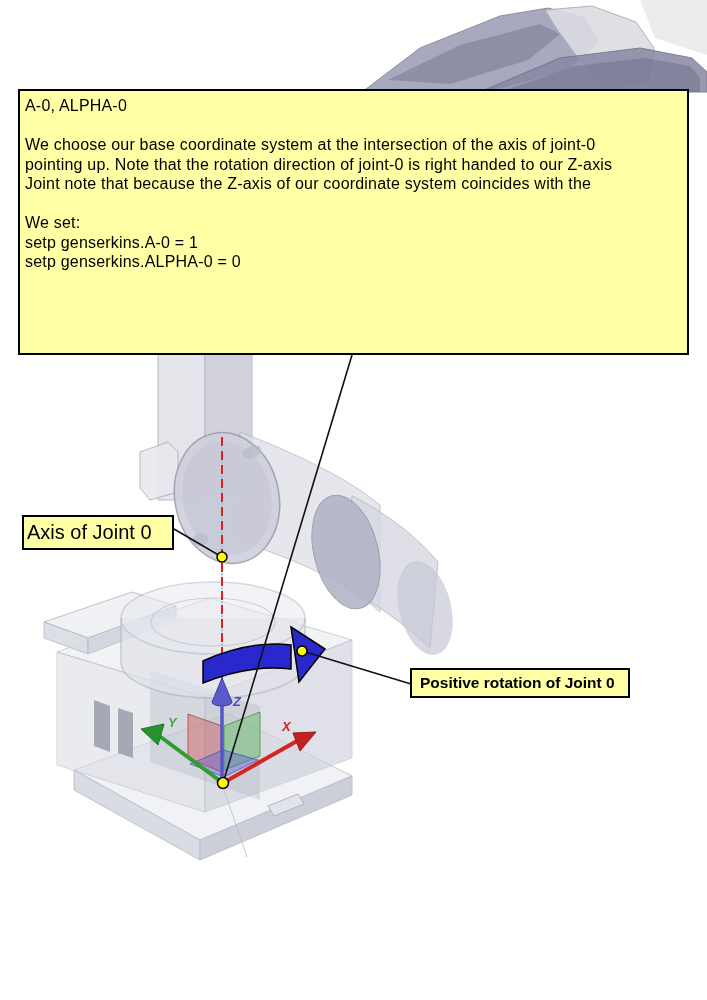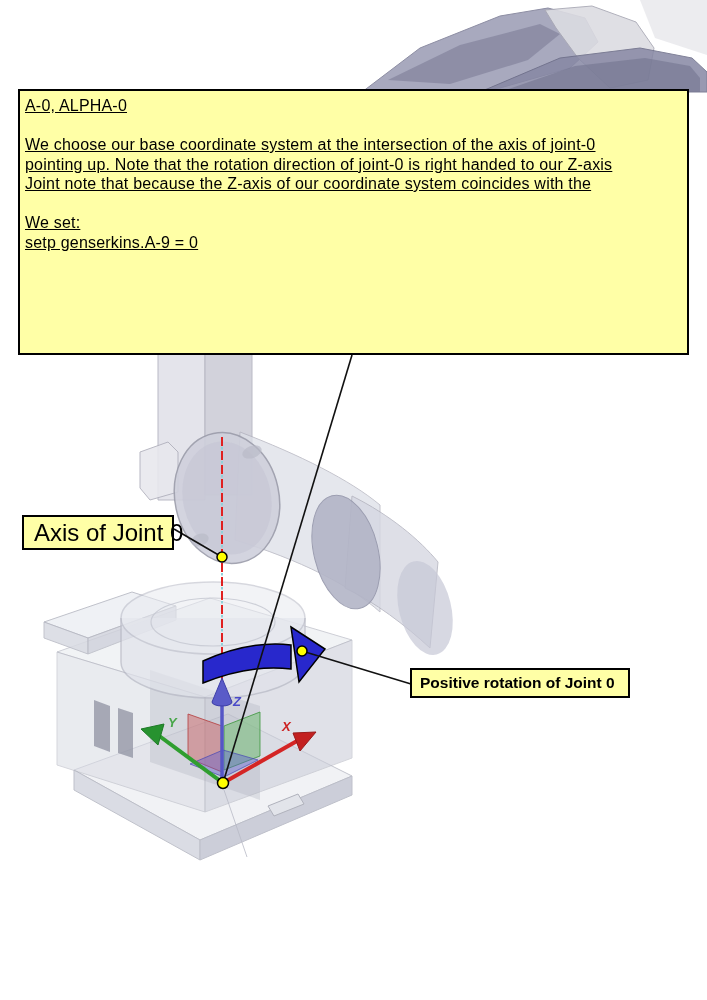--- a/index.html
+++ b/index.html
@@ -7,29 +7,29 @@
     position:relative;width:707px;height:1000px;background:#ffffff;
     font-family:"Liberation Sans",sans-serif;overflow:hidden;
   }
   .canvas svg{position:absolute;left:0;top:0;}
   .note-box{
     position:absolute;background:#ffffa6;border:2px solid #000;
     box-sizing:border-box;color:#000;
   }
   .info-box{
     left:18px;top:89px;width:671px;height:266px;
-    padding:5px 5px 0 5px;font-size:16px;line-height:19.5px;letter-spacing:.2px;text-decoration:underline;
+    padding:5px 5px 0 5px;font-size:16px;line-height:19.5px;letter-spacing:.2px;
   }
   .info-box .ln{white-space:nowrap;height:19.5px;}
   .callout{
     display:flex;align-items:center;white-space:nowrap;
   }
   .axis-callout{
     left:22px;top:515px;width:152px;height:35px;
-    font-size:24px;padding-left:10px;
+    font-size:20px;padding-left:3px;
   }
   .rotation-callout{
     left:410px;top:668px;width:220px;height:30px;
     font-size:15.5px;padding-left:8px;font-weight:bold;
   }
   .svgtext{font-family:"Liberation Sans",sans-serif;font-style:italic;font-weight:bold;}
 </style>
 </head>
 <body>
 
@@ -140,21 +140,22 @@
 </svg>
 
   <div class="note-box info-box">
     <div class="ln">A-0, ALPHA-0</div>
     <div class="ln"></div>
     <div class="ln">We choose our base coordinate system at the intersection of the axis of joint-0</div>
     <div class="ln">pointing up. Note that the rotation direction of joint-0 is right handed to our Z-axis</div>
     <div class="ln">Joint note that because the Z-axis of our coordinate system coincides with the</div>
     <div class="ln"></div>
     <div class="ln">We set:</div>
-    <div class="ln">setp genserkins.A-9 = 0</div>
+    <div class="ln">setp genserkins.A-0 = 1</div>
+    <div class="ln">setp genserkins.ALPHA-0 = 0</div>
   </div>
 
   <div class="note-box callout axis-callout">
     <span>Axis of Joint 0</span>
   </div>
 
   <div class="note-box callout rotation-callout">
     <span>Positive rotation of Joint 0</span>
   </div>
 

